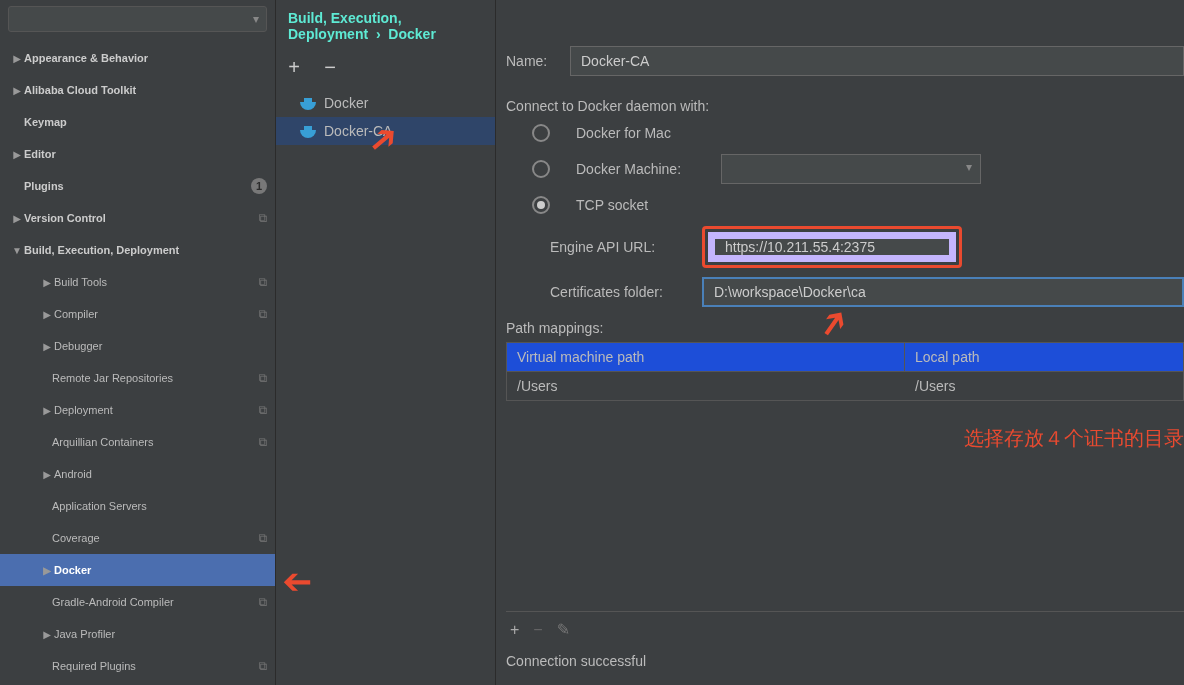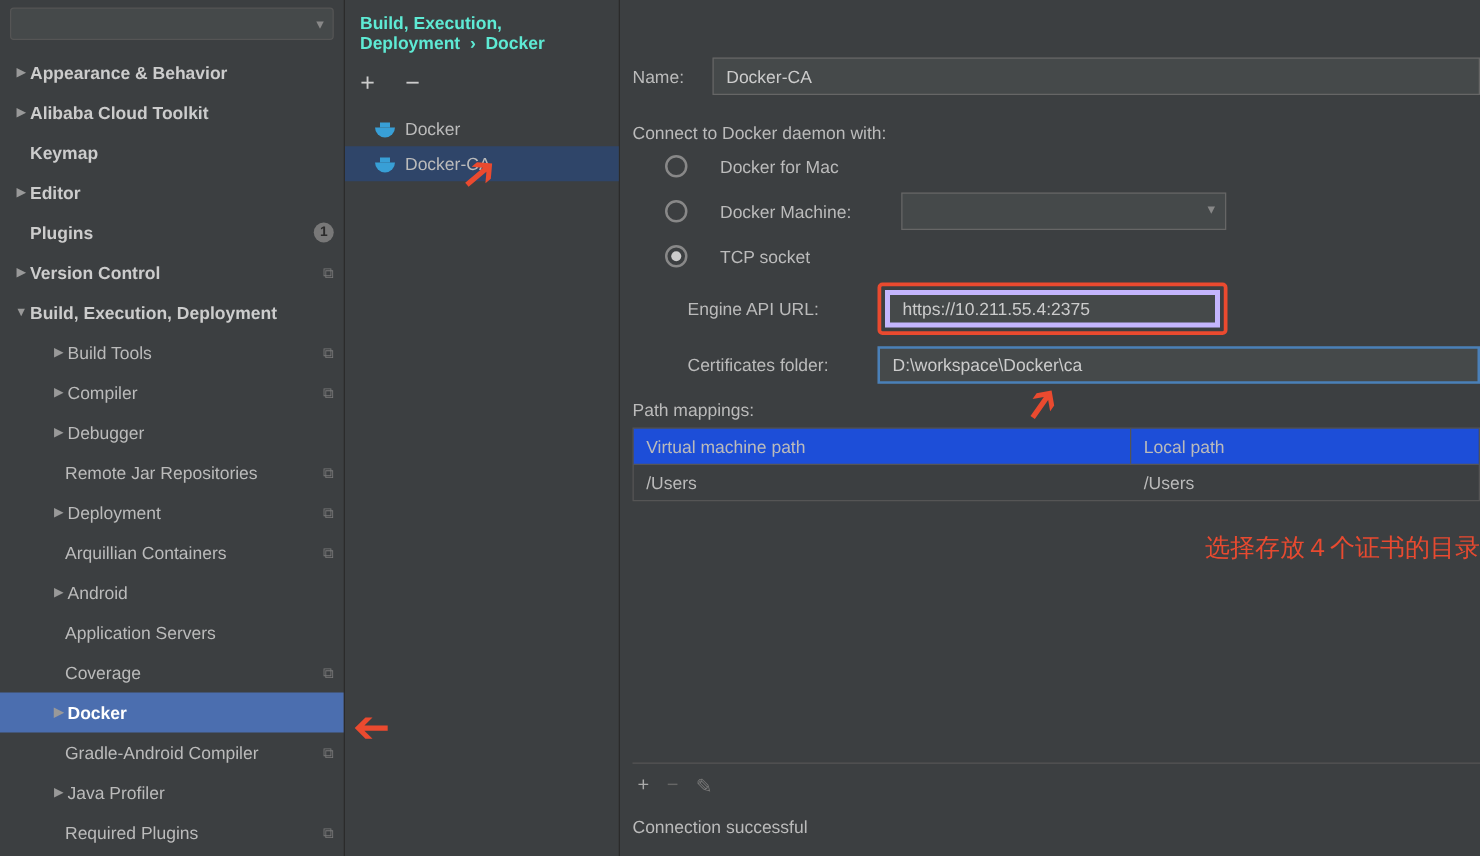--- a/index.html
+++ b/index.html
@@ -7,21 +7,21 @@
 
 .sidebar { width: 276px; background: #3c3f41; border-right: 1px solid #2b2b2b; display: flex; flex-direction: column; }
 .search-wrap { padding: 6px 8px; }
 .search-box { width: 100%; height: 26px; background: #45494a; border: 1px solid #555; border-radius: 3px; padding: 0 28px 0 8px; color: #bbb; position: relative; }
 .search-icon { position: absolute; right: 16px; top: 12px; color: #888; font-size: 12px; }
 .mag-icon { position: absolute; left: 16px; top: 12px; color: #888; font-size: 12px; }
 
 .tree { flex: 1; overflow-y: auto; padding-top: 4px; }
 .tree-item { display: flex; align-items: center; height: 32px; padding-right: 8px; cursor: pointer; position: relative; }
 .tree-item.selected { background: #4b6eaf; color: #fff; font-weight: bold; }
-.tree-item .label { flex: 1; font-size: 14px; }
+.tree-item .label { flex: 1; font-size: 11px; }
 .tree-item.bold .label { font-weight: bold; color: #ccc; }
 .tree-item.selected .label { color: #fff; }
 .tree-item .chev { width: 14px; display: inline-block; text-align: center; color: #999; font-size: 10px; }
 .tree-item .badge { background: #787878; color: #2b2b2b; border-radius: 50%; width: 16px; height: 16px; display: inline-flex; align-items: center; justify-content: center; font-size: 11px; font-weight: bold; }
 .copy-icon { color: #777; font-size: 12px; }
 .pad0 { padding-left: 10px; }
 .pad2 { padding-left: 40px; }
 .pad2b { padding-left: 52px; }
 
 .mid-panel { width: 220px; border-right: 1px solid #2b2b2b; display: flex; flex-direction: column; }
@@ -45,21 +45,21 @@
 .radio-row { display: flex; align-items: center; gap: 26px; padding-left: 26px; margin-bottom: 12px; }
 .radio { width: 18px; height: 18px; border: 2px solid #888; border-radius: 50%; position: relative; cursor: pointer; }
 .radio.on::after { content: ""; position: absolute; inset: 3px; background: #ccc; border-radius: 50%; }
 .radio-label { font-size: 14px; }
 .combo { flex: 0 0 260px; height: 30px; background: #45494a; border: 1px solid #666; margin-left: 14px; position: relative; }
 .combo::after { content: "▾"; position: absolute; right: 8px; top: 5px; color: #888; font-size: 12px; }
 
 .sub-row { display: flex; align-items: center; padding-left: 44px; margin-bottom: 9px; }
 .sub-row .sub-label { width: 152px; font-size: 14px; }
 .highlighted-red { border: 3px solid #ea4a2f; border-radius: 4px; padding: 3px; }
-.text-input { height: 30px; background: #45494a; border: 4px solid #c4b5fd; padding: 0 10px; color: #ccc; font-size: 14px; width: 268px; }
+.text-input { height: 30px; background: #45494a; border: 7px solid #c4b5fd; padding: 0 10px; color: #ccc; font-size: 14px; width: 248px; }
 .text-input.wide { flex: 1; border: 2px solid #4a80b8; }
 
 .path-map-label { font-size: 14px; margin: 4px 0 6px; }
 .table { border: 1px solid #555; }
 .table-header { display: flex; background: #1d4ed8; border-bottom: 1px solid #555; }
 .th { padding: 6px 10px; font-size: 14px; border-right: 1px solid #555; }
 .th:first-child { flex: 0 0 398px; }
 .th:last-child { flex: 1; border-right: none; }
 .table-row { display: flex; }
 .td { padding: 6px 10px; font-size: 14px; }

